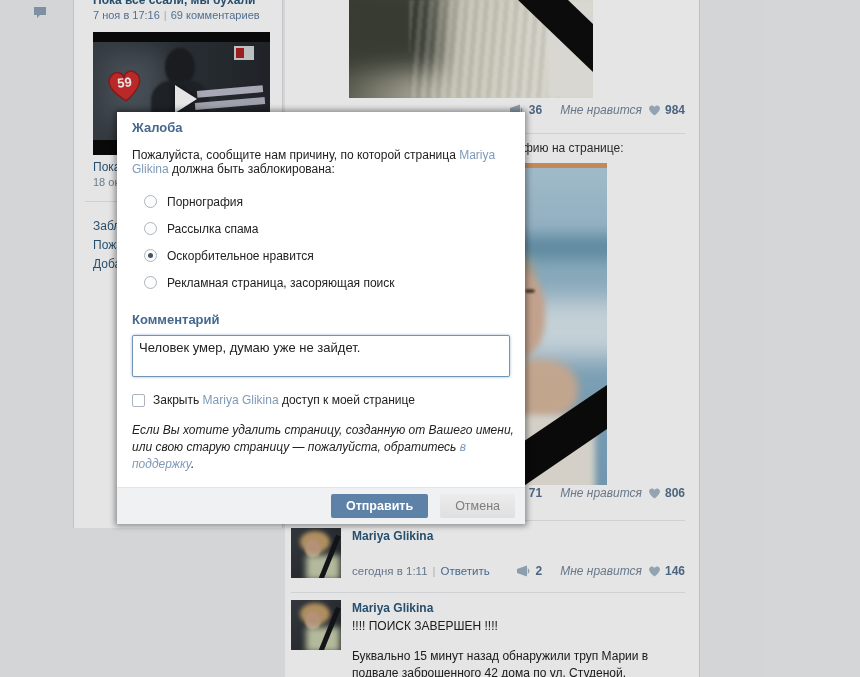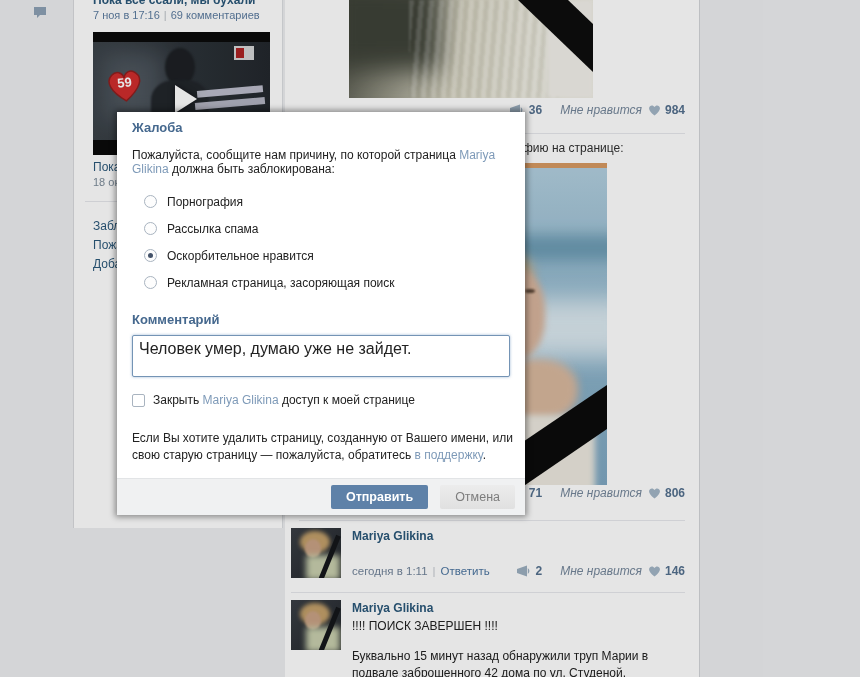--- a/index.html
+++ b/index.html
@@ -108,27 +108,27 @@
   .soft-link { color:#7e9ab8; cursor:pointer; }
   .m-options { margin-top:12px; }
   .m-option { display:flex; align-items:center; height:27px; margin-left:12px; cursor:pointer; }
   .radio { width:13px; height:13px; border:1px solid #a9b4c0; border-radius:50%; background:#fdfdfd;
     margin-right:10px; position:relative; flex:0 0 auto; }
   .radio.checked::after { content:""; position:absolute; left:3px; top:3px; width:5px; height:5px;
     border-radius:50%; background:#44536a; }
   .m-option span.lbl { font-size:12px; color:#222; }
   .m-comment-title { margin-top:16px; color:#45688e; font-size:13px; font-weight:bold; }
   .m-textarea { margin-top:8px; width:378px; height:42px; resize:none; border:1px solid #7494b5;
-    box-shadow:0 0 3px rgba(120,155,195,.7); border-radius:2px; padding:4px 6px; font-size:16px;
+    box-shadow:0 0 3px rgba(120,155,195,.7); border-radius:2px; padding:4px 6px; font-size:13px;
     font-family:"Liberation Sans","DejaVu Sans",sans-serif; color:#222; outline:none; }
   .m-check-row { margin-top:12px; display:flex; align-items:center; cursor:pointer; }
   .checkbox { width:13px; height:13px; border:1px solid #a9b4c0; border-radius:2px; background:#fff;
     margin-right:8px; flex:0 0 auto; }
   .m-check-row .lbl { font-size:12px; color:#222; }
-  .m-footnote { margin-top:23px; font-size:12px; color:#222; line-height:17px; width:385px; }
+  .m-footnote { margin-top:15px; font-size:12px; color:#222; line-height:17px; width:385px;font-style:italic; }
   .modal-footer { background:#f0f1f2; border-top:1px solid #e2e4e6; padding:6px 10px; height:37px;
     display:flex; justify-content:flex-end; align-items:flex-start; gap:12px; }
   .btn { border:none; border-radius:2px; font-size:12.5px; padding:5px 15px; cursor:pointer;
     font-family:"Liberation Sans","DejaVu Sans",sans-serif; }
   .btn-submit { background:#5e81a8; color:#fff; font-weight:bold; }
   .btn-cancel { background:linear-gradient(#ececec,#e0e0e0); color:#7d7d7d; }
 </style>
 </head>
 <body>
 

